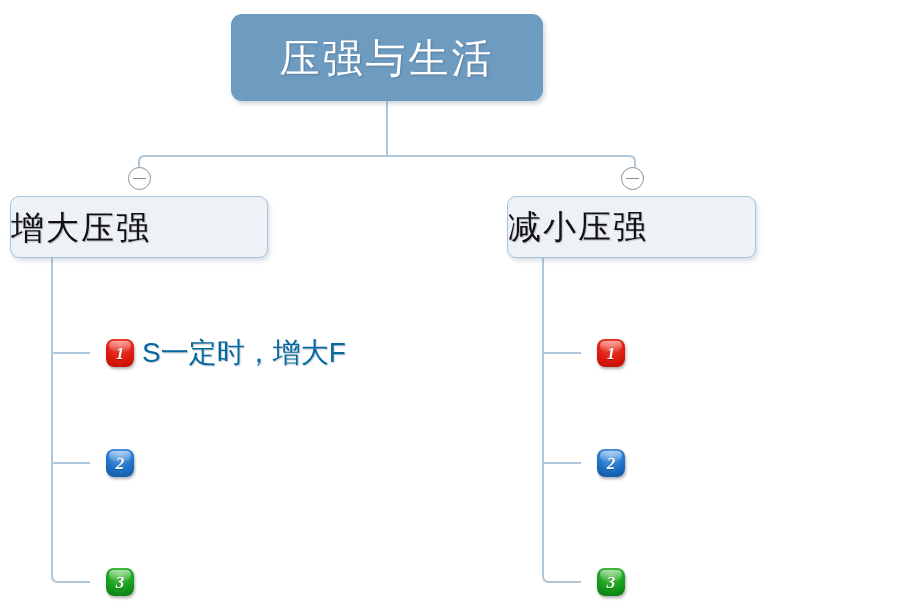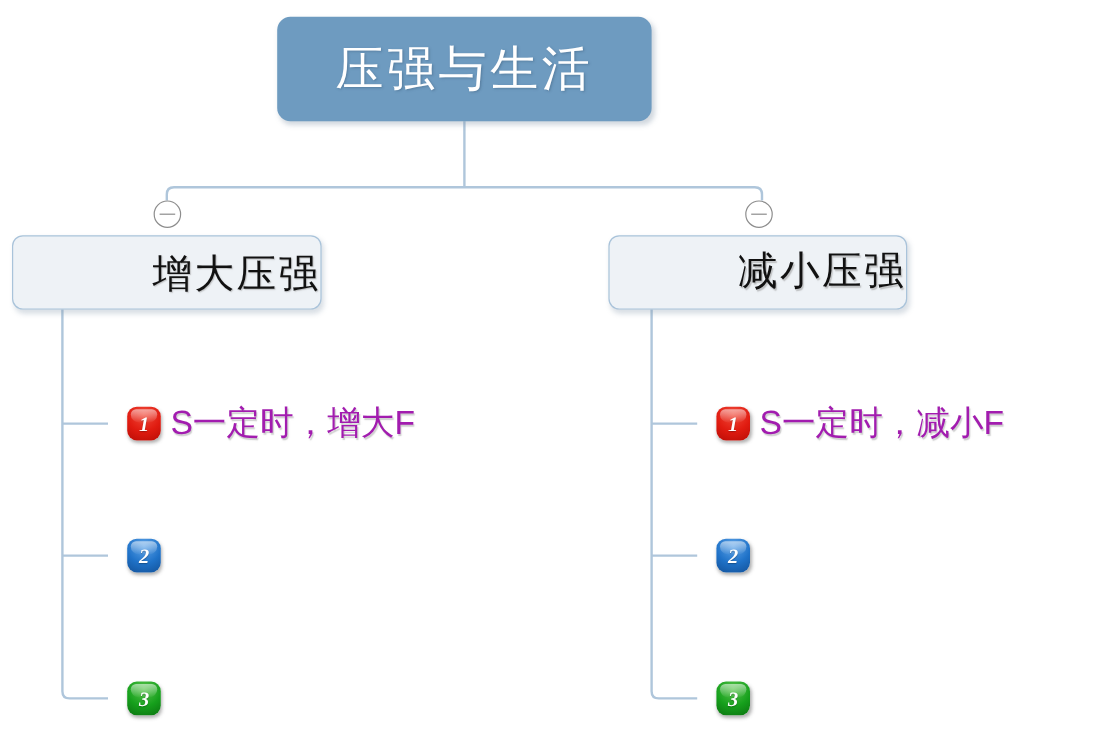--- a/index.html
+++ b/index.html
@@ -59,21 +59,21 @@
   
   .branch-node {
     position: absolute;
     height: 62px;
     border-radius: 9px;
     background: #EEF2F6;
     border: 1.6px solid #A9C3DA;
     box-shadow: 2px 3px 4px rgba(130,150,170,0.30);
     display: flex;
     align-items: center;
-    justify-content: flex-end;
+    justify-content: flex-start;
     box-sizing: border-box;
   }
   .branch-node.left  { left: 10px;  top: 196px; width: 258px; }
   .branch-node.right { left: 507px; top: 196px; width: 249px; font-family: Liberation Serif, serif; }
   .branch-label {
     color: #111111;
     font-size: 33px;
     letter-spacing: 2px;
     line-height: 1;
     white-space: nowrap;
@@ -142,21 +142,21 @@
     font-weight: bold;
     font-size: 17px;
     line-height: 1;
     text-shadow: 0 1px 1px rgba(0,0,0,0.30);
   }
   .badge-red   { background: radial-gradient(circle at 50% 22%, #F04A3A 0%, #E01B10 55%, #B90D06 100%); }
   .badge-blue  { background: radial-gradient(circle at 50% 22%, #5FA4E8 0%, #1F72C8 55%, #13529A 100%); }
   .badge-green { background: radial-gradient(circle at 50% 22%, #58C34C 0%, #16A01C 55%, #0B7310 100%); }
 
   .leaf-label {
-    color: #a21caf;
+    color: #0369a1;
     font-size: 28px;
     line-height: 1;
     letter-spacing: 0px;
     text-shadow: 1px 1px 1px rgba(170,170,170,0.6);
   }
 </style>
 </head>
 <body>
 
 <div id="mindmap">
@@ -209,21 +209,20 @@
   <div class="leaf-item" style="left:106px; top:565px;">
     <span class="leaf-badge badge-green">
       <span class="leaf-badge-num">3</span>
     </span>
   </div>
 
   <div class="leaf-item" style="left:597px; top:336px;">
     <span class="leaf-badge badge-red">
       <span class="leaf-badge-num">1</span>
     </span>
-    <span class="leaf-label">S一定时，减小F</span>
   </div>
 
   <div class="leaf-item" style="left:597px; top:446px;">
     <span class="leaf-badge badge-blue">
       <span class="leaf-badge-num">2</span>
     </span>
   </div>
 
   <div class="leaf-item" style="left:597px; top:565px;">
     <span class="leaf-badge badge-green">

